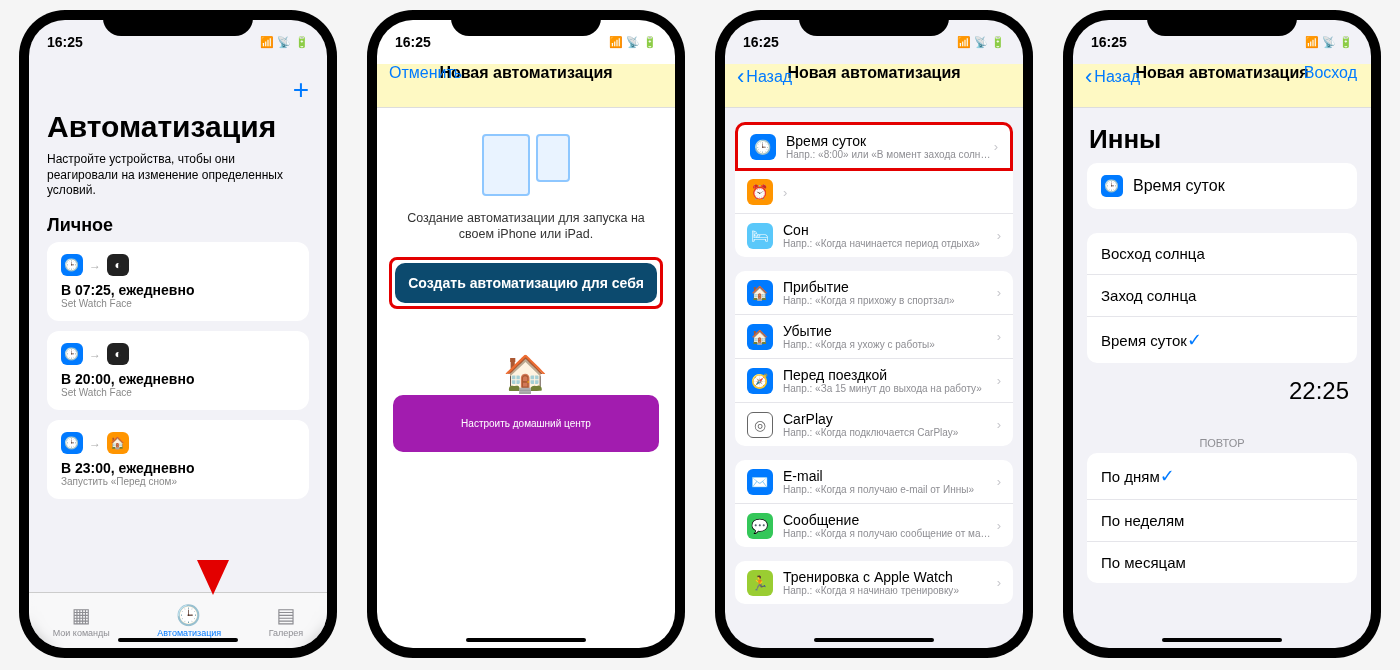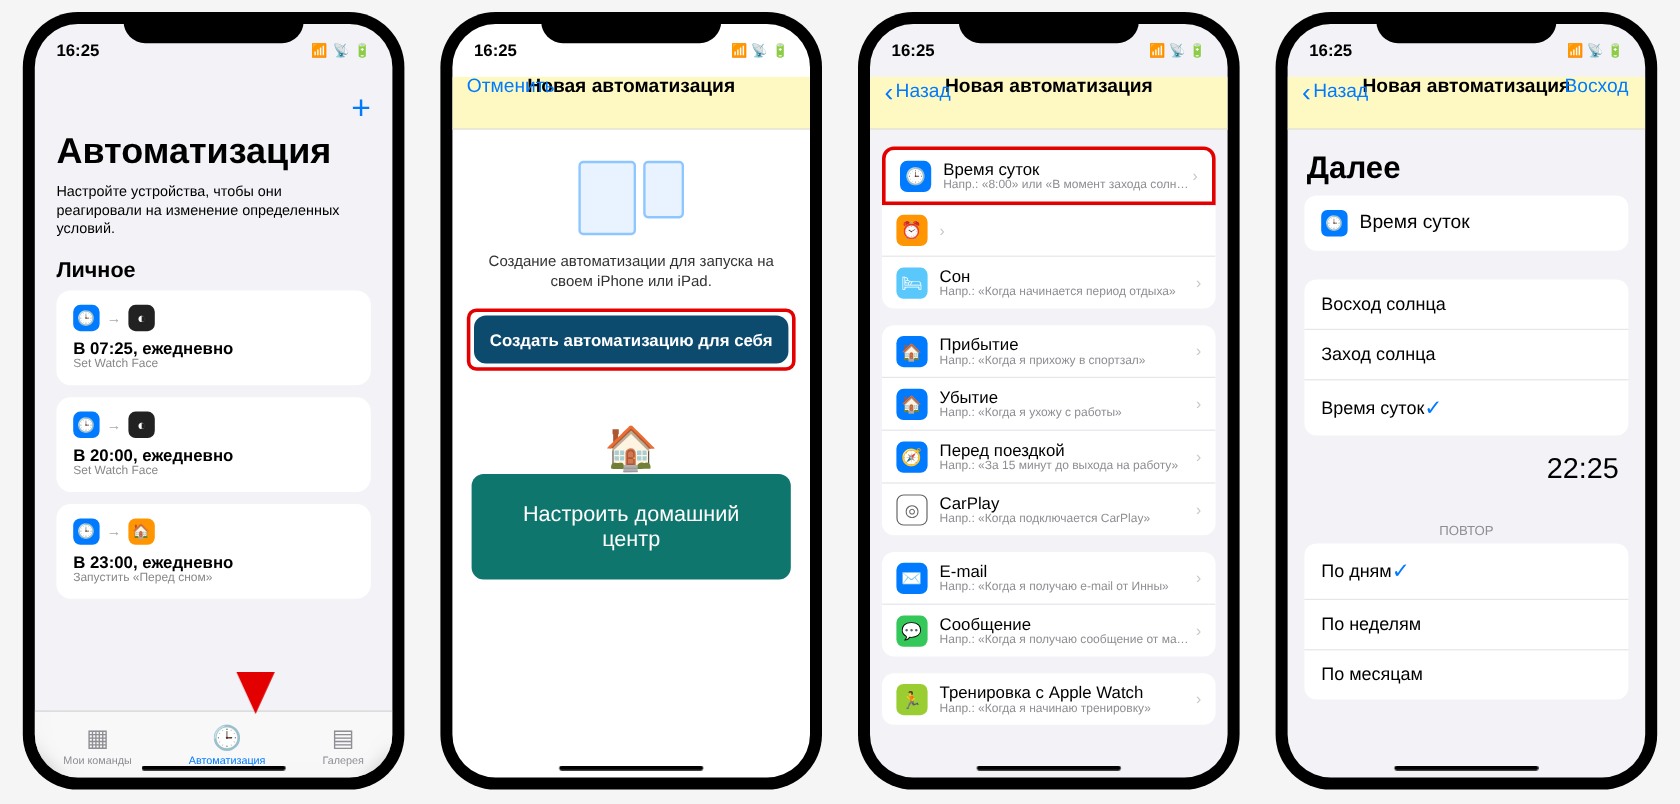--- a/index.html
+++ b/index.html
@@ -39,21 +39,21 @@
   .red-arrow { position: absolute; left: 160px; top: 430px; pointer-events: none; }
 
   
   .s2-body { padding: 26px 16px; text-align: center; }
   .devices { display: flex; justify-content: center; gap: 6px; margin-bottom: 14px; }
   .dev { border: 2px solid #8ec7ff; border-radius: 4px; background: #e9f3ff; }
   .dev.big { width: 48px; height: 62px; }
   .dev.small { width: 34px; height: 48px; }
   .s2-text { font-size: 12.5px; color: #333; margin-bottom: 14px; line-height: 1.3; }
   .btn-blue { background: #0c4a6e; color: #fff; border-radius: 10px; padding: 12px; font-size: 14px; font-weight: 700; }
-  .btn-orange { background: #0f766e; color: #fff; border-radius: 10px; padding: 23px; font-size: 18px; font-weight: 500; }
+  .btn-orange { background: #a21caf; color: #fff; border-radius: 10px; padding: 23px; font-size: 10px; font-weight: 500; }
   .redbox { border: 3px solid #e30000; border-radius: 8px; padding: 3px; margin: 0 -4px; }
   .house-big { color: #ff9500; font-size: 36px; }
 
   
   .list { background: #fff; margin: 14px 10px; border-radius: 10px; overflow: hidden; }
   .row { display: flex; align-items: center; padding: 8px 12px; border-bottom: 0.5px solid #e5e5ea; position: relative; }
   .row:last-child { border-bottom: none; }
   .row .ricon { width: 26px; height: 26px; border-radius: 6px; display: flex; align-items: center; justify-content: center; margin-right: 10px; color: #fff; font-size: 14px; flex-shrink: 0; }
   .row .rtxt { flex: 1; min-width: 0; }
   .row .rtxt .t { font-size: 14px; }
@@ -291,21 +291,21 @@
     </div>
     <div class="navbar">
       <span class="left">
           <span class="chev">‹</span>
           <span>Назад</span>
         </span>
       <span class="title">Новая автоматизация</span>
       <span class="rightbtn">Восход</span>
     </div>
     <div class="content">
-      <div class="hdr4">Далее</div>
+      <div class="hdr4">Инны</div>
       <div class="row4">
         <span class="ic4">🕒</span>
         <span>Время суток</span>
       </div>
 
       <div class="list4">
         <div class="r4">
             <span>Восход солнца</span>
           </div>
         <div class="r4">

